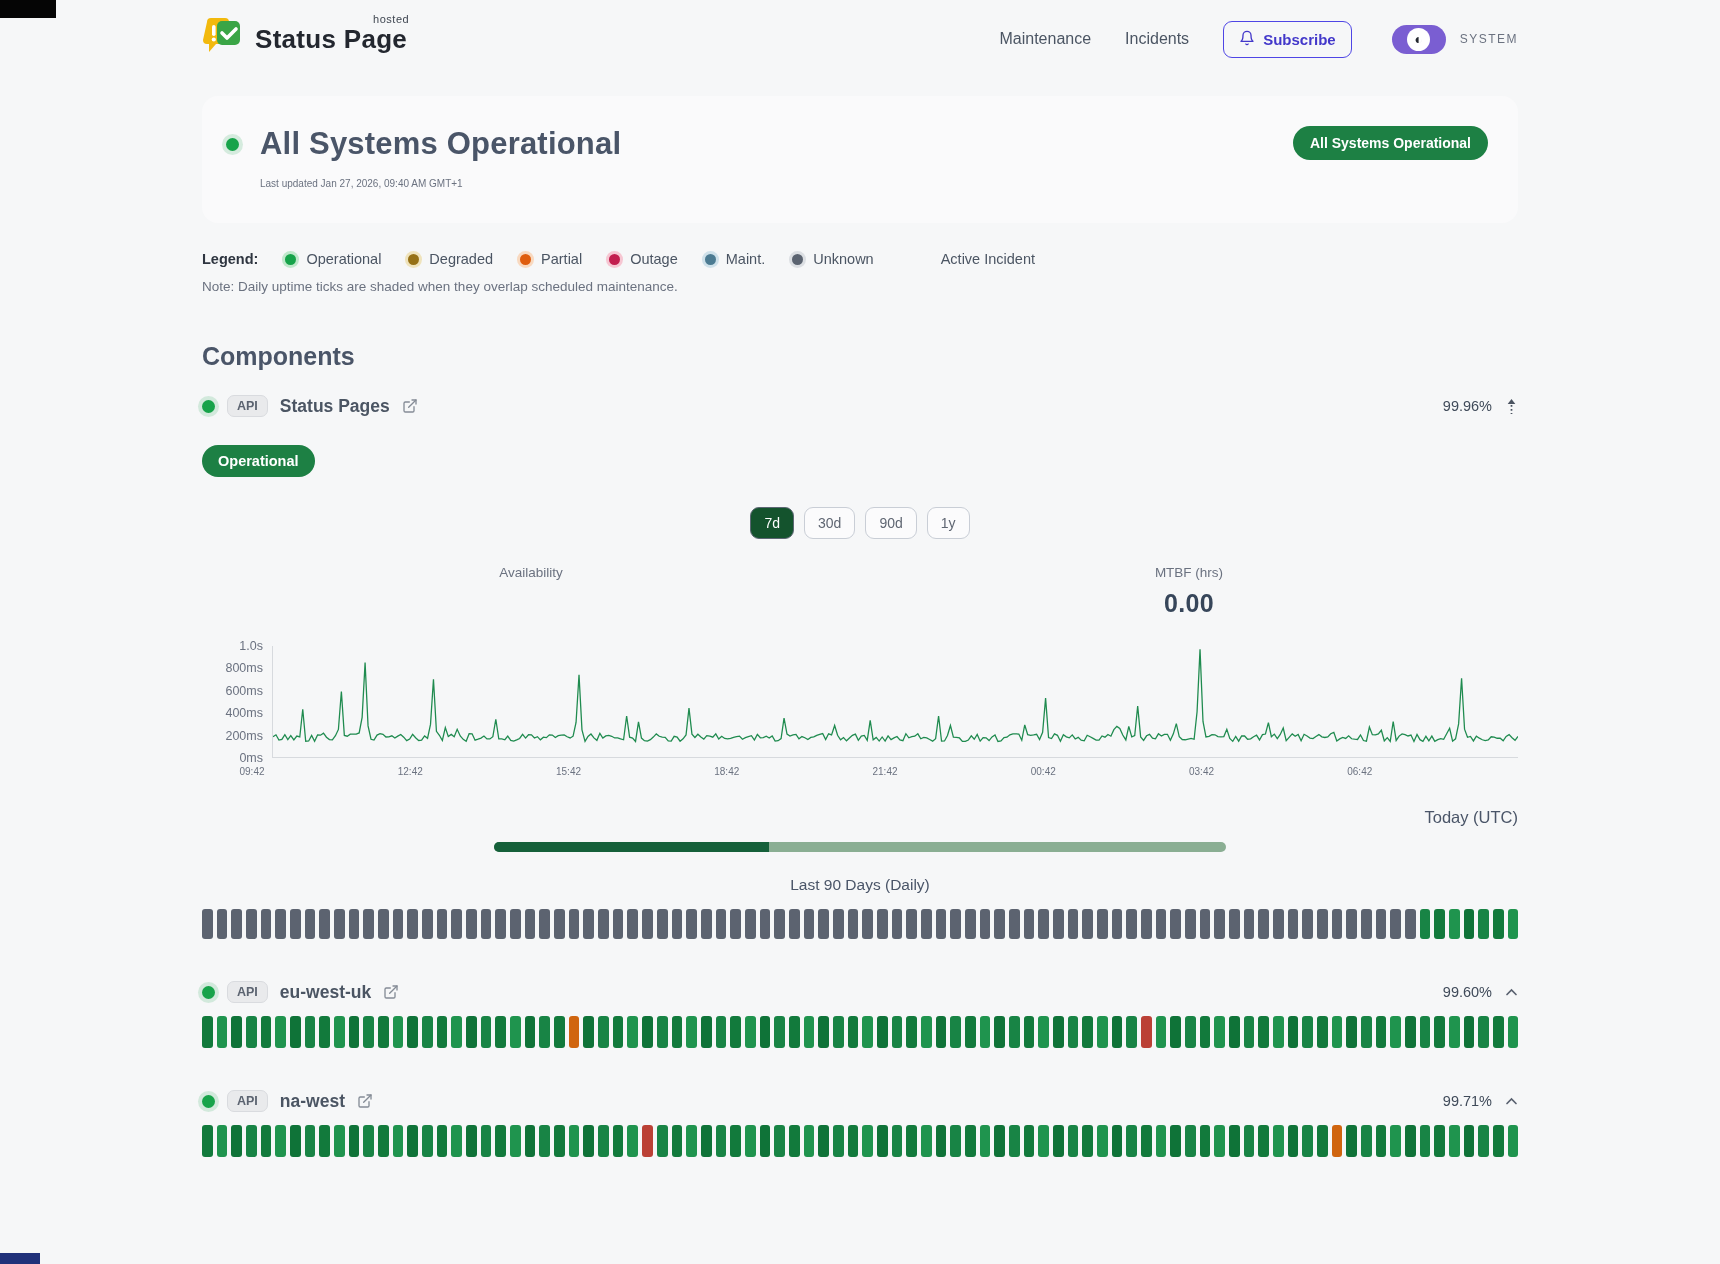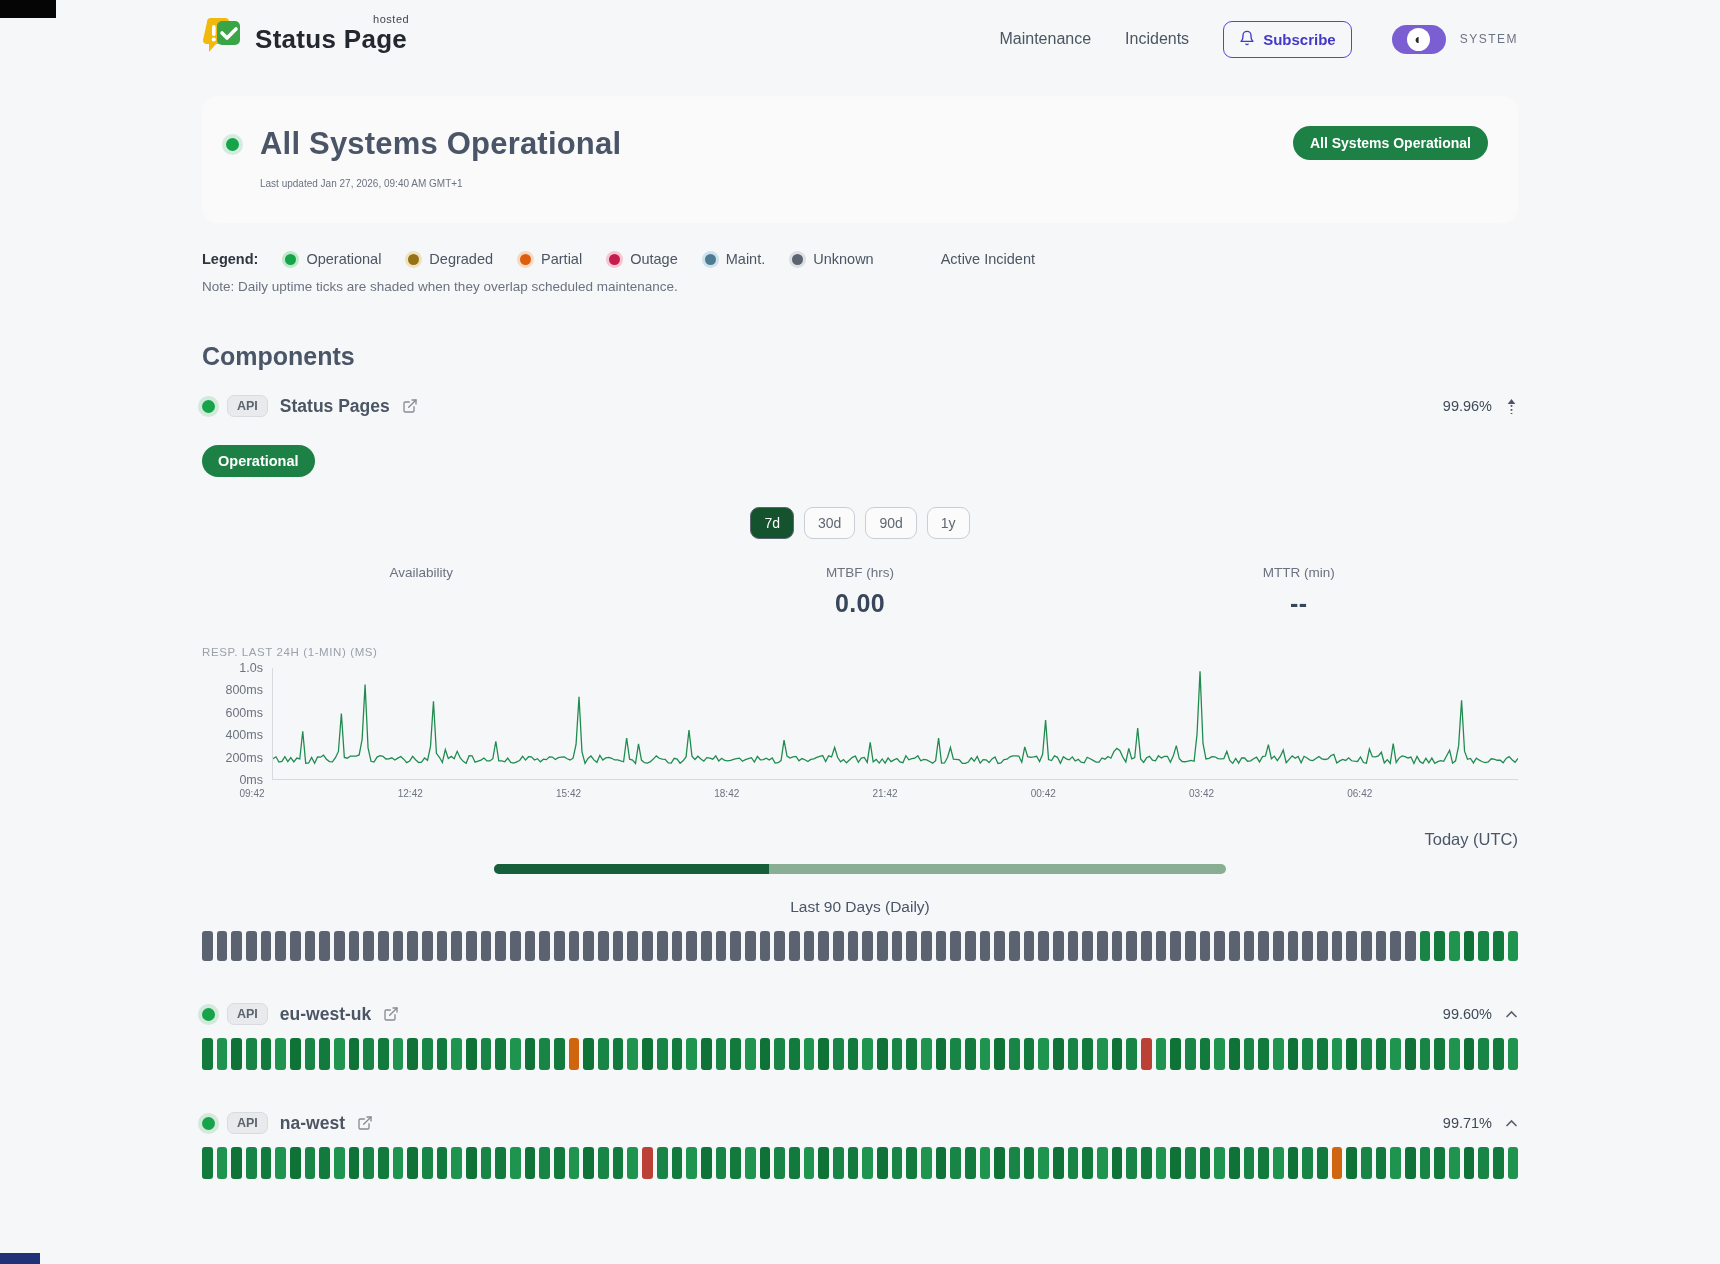--- a/index.html
+++ b/index.html
@@ -212,28 +212,23 @@
   </div>
 
   <div class="stats">
     <div class="stat">
       <div class="stat-label">Availability</div>
     </div>
     <div class="stat">
       <div class="stat-label">MTBF (hrs)</div>
       <div class="stat-value">0.00</div>
     </div>
-    <div class="stat">
-      <div class="stat-label">MTTR (min)</div>
-      <div class="stat-value">--</div>
-    </div>
   </div>
 
   <div class="chart-block">
-    <div class="chart-title">RESP. LAST 24H (1-MIN) (MS)</div>
     <div class="chart-wrap">
       <div class="y-axis" id="y-axis">
           <div class="y-tick" style="top: -7px;">1.0s</div>
           <div class="y-tick" style="top: 15.4px;">800ms</div>
           <div class="y-tick" style="top: 37.8px;">600ms</div>
           <div class="y-tick" style="top: 60.2px;">400ms</div>
           <div class="y-tick" style="top: 82.6px;">200ms</div>
           <div class="y-tick" style="top: 105px;">0ms</div>
         </div>
       <div class="plot">

